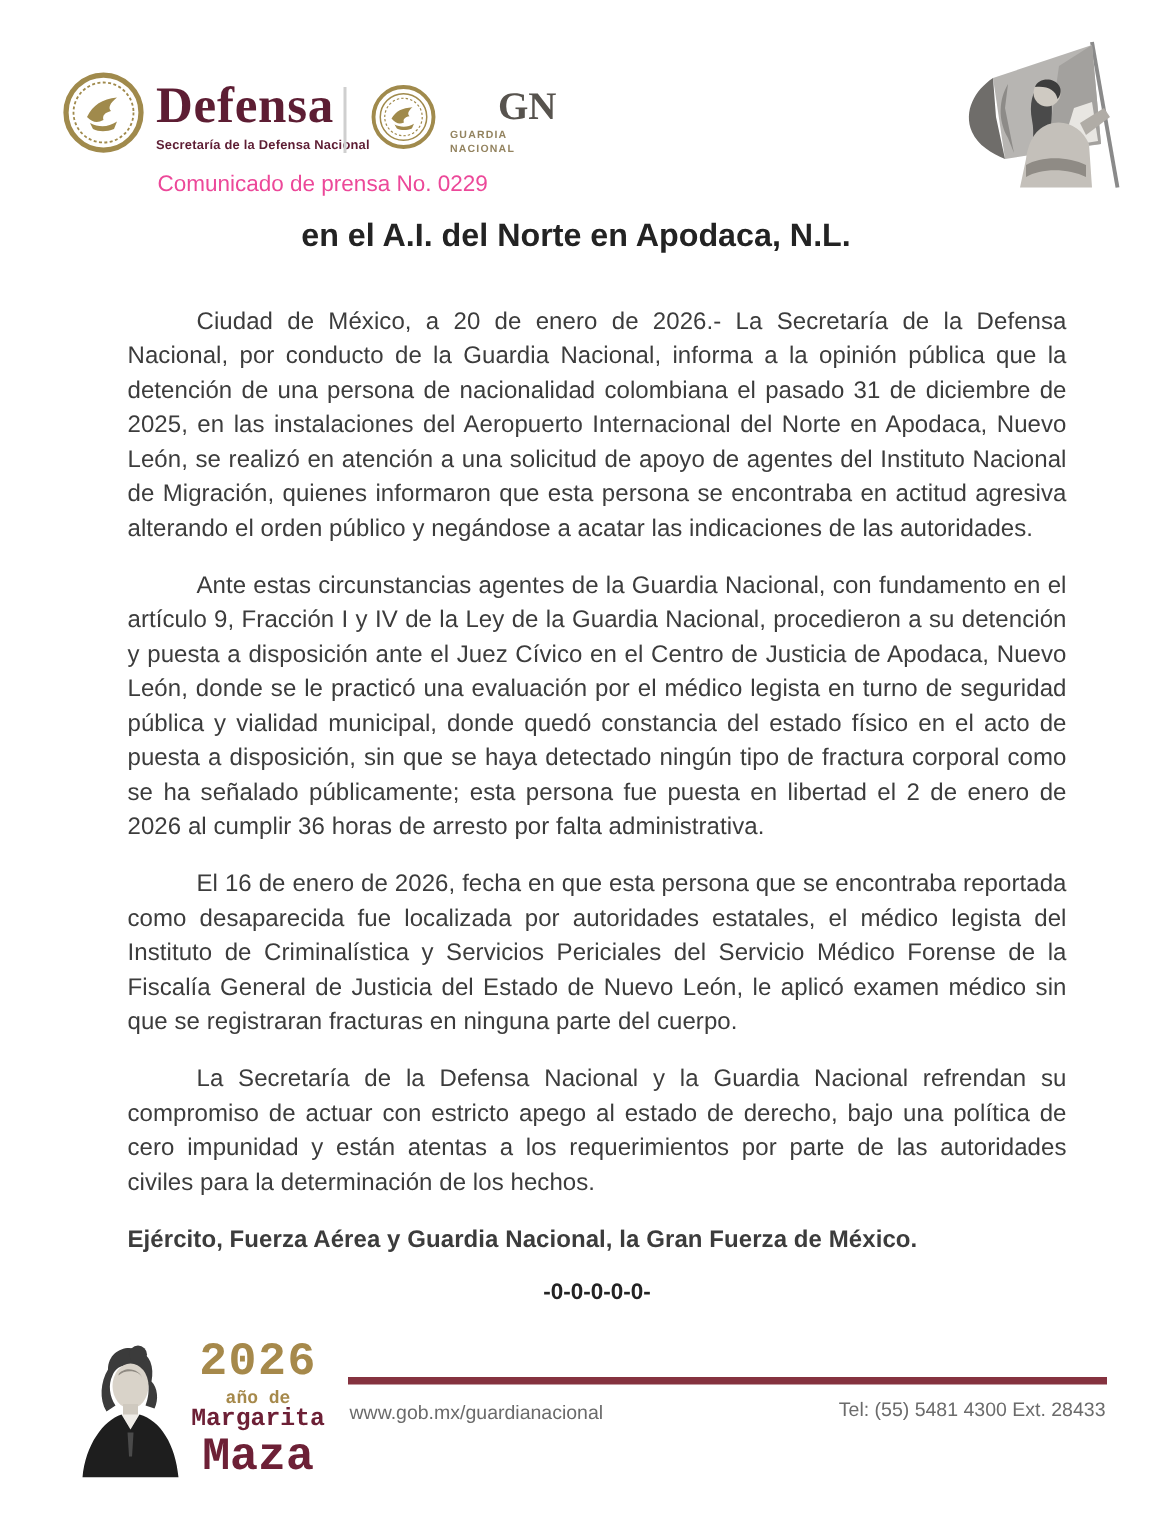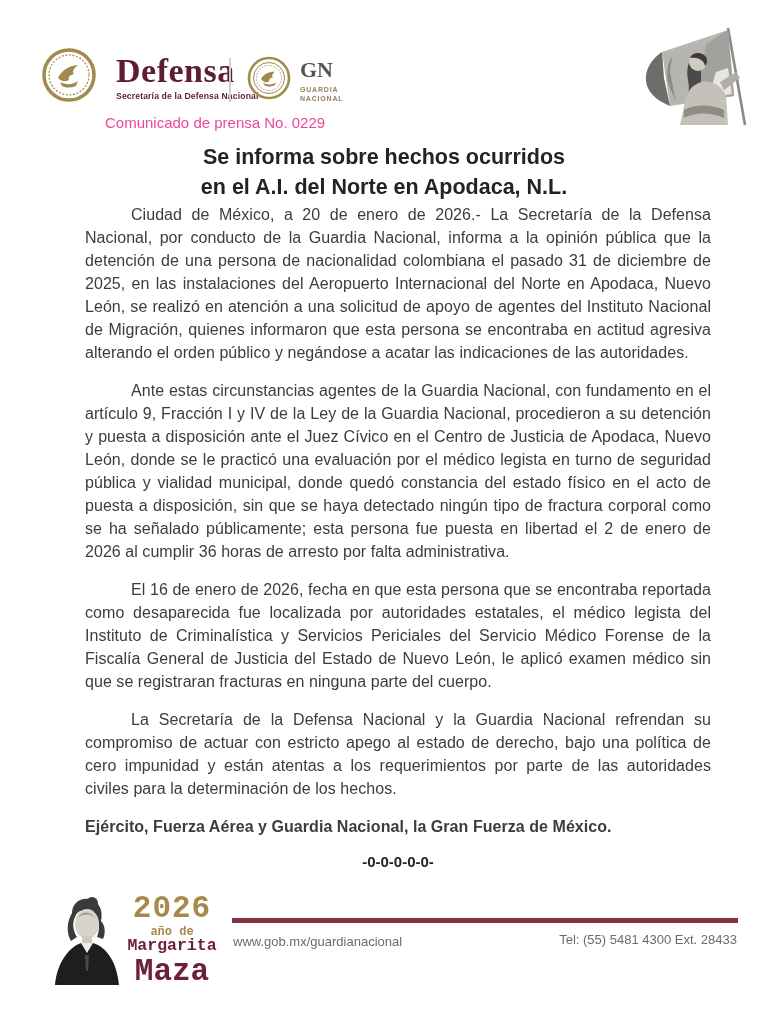--- a/index.html
+++ b/index.html
@@ -1,29 +1,29 @@
 <!DOCTYPE html>
 <html><head>
 <meta charset="utf-8">
 <style>
   html,body{margin:0;padding:0;background:#ffffff;}
   body{width:768px;height:1014px;position:relative;overflow:hidden;
        font-family:"Liberation Sans",sans-serif;color:#3d3d3d;}
 
   
-  .defensa-group{position:absolute;left:42px;top:48px;display:flex;align-items:center;gap:20px;}
+  .defensa-group{position:absolute;left:42px;top:48px;display:flex;align-items:center;gap:8px;}
   .defensa-words{display:flex;flex-direction:column;}
   .defensa-name{font-family:"Liberation Serif",serif;font-weight:bold;font-size:34px;
                 line-height:34px;color:#5d1d33;letter-spacing:.5px;}
   .defensa-sub{font-size:8.6px;font-weight:bold;color:#5d1d33;margin-top:3px;letter-spacing:.15px;}
   .header-divider{position:absolute;left:229px;top:58px;width:2px;height:44px;background:#cfcfcf;}
   .gn-group{position:absolute;left:247px;top:56px;display:flex;align-items:center;gap:9px;}
   .gn-words{display:flex;flex-direction:column;}
-  .gn-acronym{font-family:"Liberation Serif",serif;font-weight:bold;font-size:22px;
-              line-height:26px;color:#57534e;}
+  .gn-acronym{font-family:"Liberation Serif",serif;font-weight:bold;font-size:26px;
+              line-height:26px;color:#57534e;margin-left:32px;}
   .gn-sub{font-size:7px;font-weight:bold;color:#93835f;letter-spacing:.8px;margin-top:2px;line-height:9px;}
   .flag-illustration{position:absolute;left:628px;top:22px;}
   .comunicado{position:absolute;left:105px;top:114px;font-size:15px;color:#ec4899;}
 
   
   .doc-title{position:absolute;left:0;top:142px;width:768px;text-align:center;
              font-weight:bold;font-size:21.5px;line-height:30px;color:#232323;}
 
   
   .body-text{position:absolute;left:85px;top:203px;width:626px;}
@@ -102,21 +102,20 @@
     <path d="M56 84 C58 70 64 62 74 60 C84 58 94 64 98 74 L100 103 L52 103 Z" fill="#c4c0ba"></path>
 
     <path d="M56 88 C66 82 84 82 96 88 L96 96 C84 90 66 90 56 96 Z" fill="#8f8b85"></path>
     <path d="M92 60 L108 50 L112 56 L96 68 Z" fill="#b0aca6"></path>
   </svg>
 </div>
 
 <div class="comunicado">Comunicado de prensa No. 0229</div>
 
 <div class="doc-title">
-  <div>Se informa sobre hechos ocurridos</div>
   <div>en el A.I. del Norte en Apodaca, N.L.</div>
 </div>
 
 <div class="body-text">
   <p>Ciudad de México, a 20 de enero de 2026.- La Secretaría de la Defensa Nacional, por conducto de la Guardia Nacional, informa a la opinión pública que la detención de una persona de nacionalidad colombiana el pasado 31 de diciembre de 2025, en las instalaciones del Aeropuerto Internacional del Norte en Apodaca, Nuevo León, se realizó en atención a una solicitud de apoyo de agentes del Instituto Nacional de Migración, quienes informaron que esta persona se encontraba en actitud agresiva alterando el orden público y negándose a acatar las indicaciones de las autoridades.</p>
   <p>Ante estas circunstancias agentes de la Guardia Nacional, con fundamento en el artículo 9, Fracción I y IV de la Ley de la Guardia Nacional, procedieron a su detención y puesta a disposición ante el Juez Cívico en el Centro de Justicia de Apodaca, Nuevo León, donde se le practicó una evaluación por el médico legista en turno de seguridad pública y vialidad municipal, donde quedó constancia del estado físico en el acto de puesta a disposición, sin que se haya detectado ningún tipo de fractura corporal como se ha señalado públicamente; esta persona fue puesta en libertad el 2 de enero de 2026 al cumplir 36 horas de arresto por falta administrativa.</p>
   <p>El 16 de enero de 2026, fecha en que esta persona que se encontraba reportada como desaparecida fue localizada por autoridades estatales, el médico legista del Instituto de Criminalística y Servicios Periciales del Servicio Médico Forense de la Fiscalía General de Justicia del Estado de Nuevo León, le aplicó examen médico sin que se registraran fracturas en ninguna parte del cuerpo.</p>
   <p>La Secretaría de la Defensa Nacional y la Guardia Nacional refrendan su compromiso de actuar con estricto apego al estado de derecho, bajo una política de cero impunidad y están atentas a los requerimientos por parte de las autoridades civiles para la determinación de los hechos.</p>
   <p class="slogan">Ejército, Fuerza Aérea y Guardia Nacional, la Gran Fuerza de México.</p>
   <div class="zero-sep">-0-0-0-0-0-</div>

